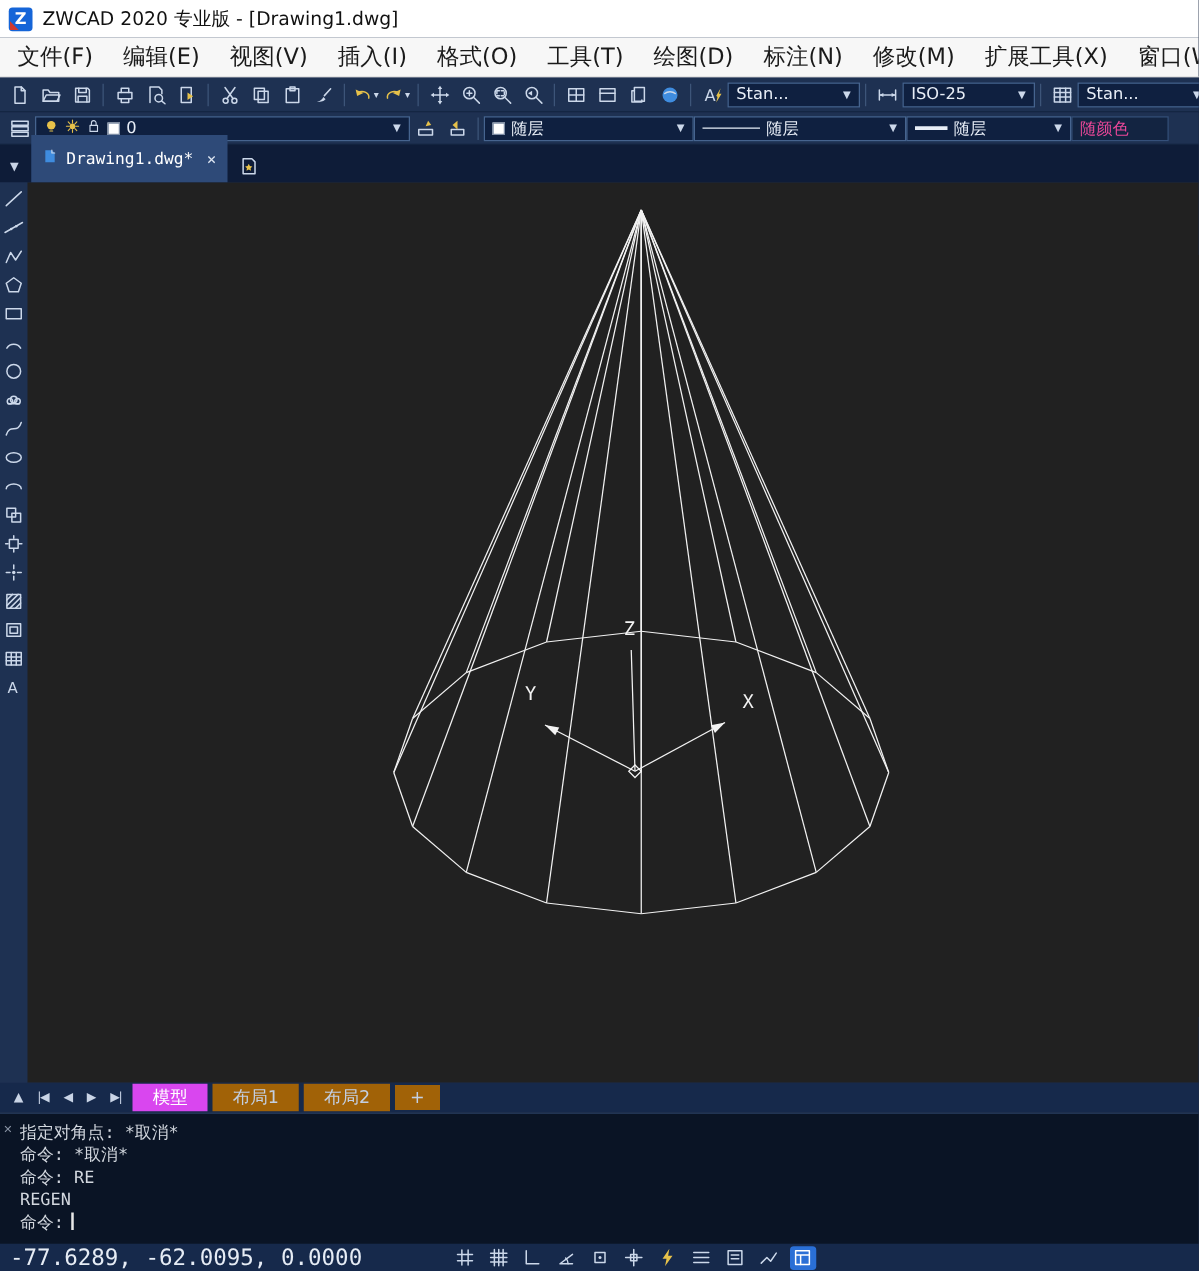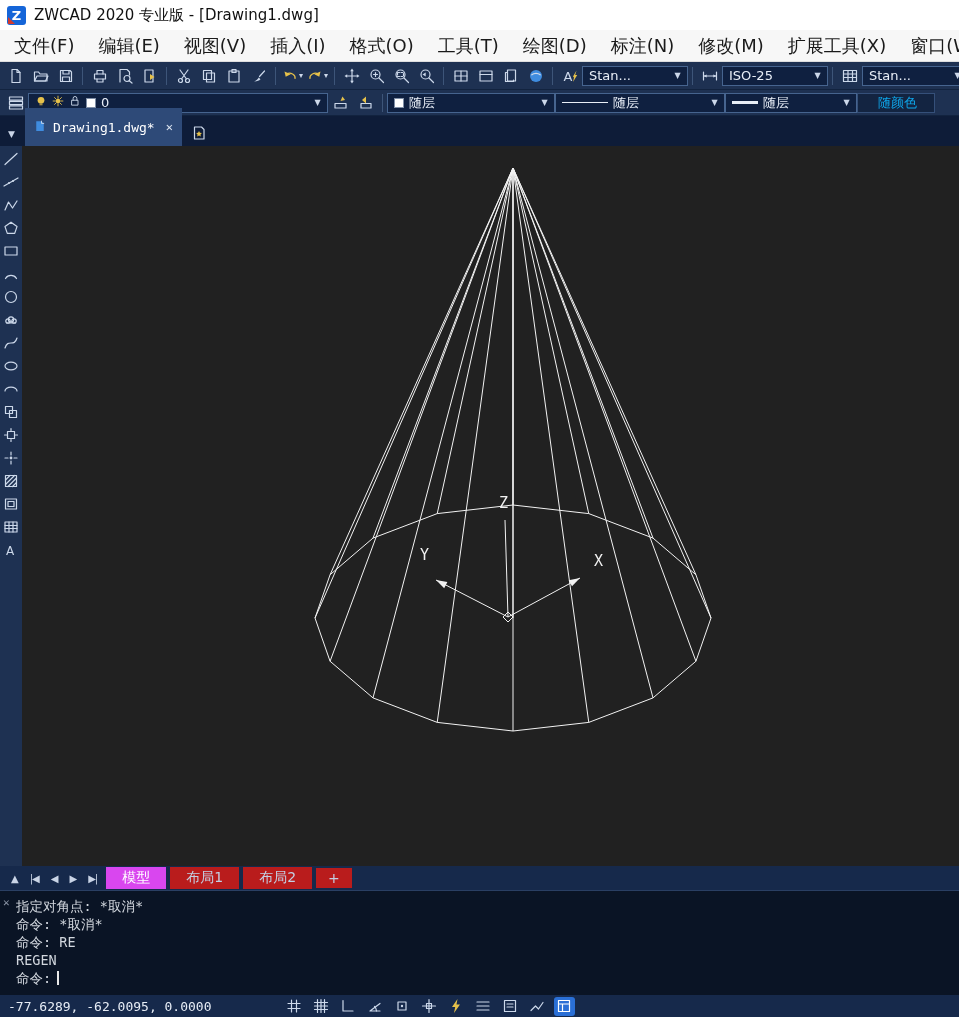--- a/index.html
+++ b/index.html
@@ -26,21 +26,21 @@
   svg.ic{width:16px;height:16px;}
   svg.ic *{stroke:#ccd8ea;fill:none;stroke-width:1.2;stroke-linecap:round;stroke-linejoin:round;}
   svg.ic .f{fill:#ccd8ea;stroke:none;}
   svg.ic .gold{stroke:#e6c14a;}
   svg.ic .goldf{fill:#e6c14a;stroke:none;}
   svg.ic .bluef{fill:#3f8cdf;stroke:none;}
   svg.sm{width:12px;height:12px;}
 
   .combo{display:flex;align-items:center;height:20px;background:#0f2040;border:1px solid #46648f;color:#e8eef7;font-size:13px;padding:0 3px 0 6px;gap:5px;flex:none;}
   .combo .arrow{margin-left:auto;width:13px;text-align:center;color:#ccd8ea;font-size:8px;}
-  .combo.disabled{color:#0ea5e9;border-color:#35507a;background:#132441;justify-content:center;}
+  .combo.disabled{color:#ec4899;border-color:#35507a;background:#132441;}
   .w300{width:300px}.w168{width:168px}.w170{width:170px}.w132{width:132px}.w106{width:106px}
   .swatch{width:10px;height:10px;background:#ffffff;border:1px solid #7f8ea6;flex:none;}
   .lt-sample{width:46px;height:1px;background:#e8eef7;flex:none;}
   .lw-sample{width:26px;height:3px;background:#e8eef7;flex:none;}
 
   
   .filetabs{height:30px;background:#0e1c38;display:flex;align-items:flex-end;padding-left:6px;gap:4px;}
   .tab-expand{color:#c9d4e6;font-size:9px;padding:0 6px 7px 2px;}
   .filetab{height:38px;background:#2e4a78;display:flex;align-items:center;gap:7px;padding:0 9px;color:#fff;font-size:13px;font-family:"DejaVu Sans Mono","Liberation Mono",monospace;}
   .filetab .close{color:#dfe7f3;font-size:12px;padding-left:4px;}
@@ -49,33 +49,33 @@
   
   .main{display:flex;height:720px;}
   .sidebar{width:22px;background:#1e3152;display:flex;flex-direction:column;align-items:center;padding-top:4px;gap:5px;flex:none;}
   .sbtn{width:18px;height:18px;display:flex;align-items:center;justify-content:center;}
   .canvas{position:relative;flex:1;background:#212121;}
   .canvas svg{position:absolute;left:0;top:0;width:937px;height:720px;}
 
   
   .layoutbar{height:24px;background:#16294b;display:flex;align-items:center;gap:2px;padding-left:6px;font-size:14px;}
   .navbtn{color:#c9d4e6;font-size:10px;padding:0 5px;letter-spacing:-1px;}
-  .ltab{padding:2px 16px;color:#c3cfe2;background:#b91c1c;margin-left:2px;}
+  .ltab{padding:2px 16px;color:#c3cfe2;background:#a16207;margin-left:2px;}
   .ltab.active{background:#d946ef;color:#ffffff;}
   .ltab.plus{padding:2px 12px;}
 
   
   .command{height:105px;background:#0a1425;border-top:1px solid #2a3f63;position:relative;padding:6px 0 0 16px;font-family:"DejaVu Sans Mono","Liberation Mono",monospace;font-size:13.5px;color:#d2d7de;}
   .cmd-close{position:absolute;left:3px;top:5px;color:#8b95a6;font-size:11px;}
   .cmd-line{line-height:18px;white-space:pre;}
   .caret{display:inline-block;width:2px;height:14px;background:#e8e8e8;margin-left:6px;vertical-align:-2px;animation:blink 1s steps(1) infinite;}
   @keyframes blink{50%{opacity:0;}}
 
   
-  .statusbar{height:22px;background:#16294b;display:flex;align-items:center;color:#e6ecf5;font-size:13px;padding:0 8px;font-family:"DejaVu Sans Mono","Liberation Mono",monospace;}
+  .statusbar{height:22px;background:#16294b;display:flex;align-items:center;color:#e6ecf5;font-size:18px;padding:0 8px;font-family:"DejaVu Sans Mono","Liberation Mono",monospace;}
   .sicons{display:flex;gap:6px;margin-left:72px;}
   .sicon{width:21px;height:19px;display:flex;align-items:center;justify-content:center;border-radius:3px;}
   .sicon.active{background:#2a6fd6;}
   .sicon.active svg *{stroke:#ffffff;}
 </style>
 </head>
 <body>
 
 <div class="titlebar">
   <span class="logo">Z<i></i></span>

